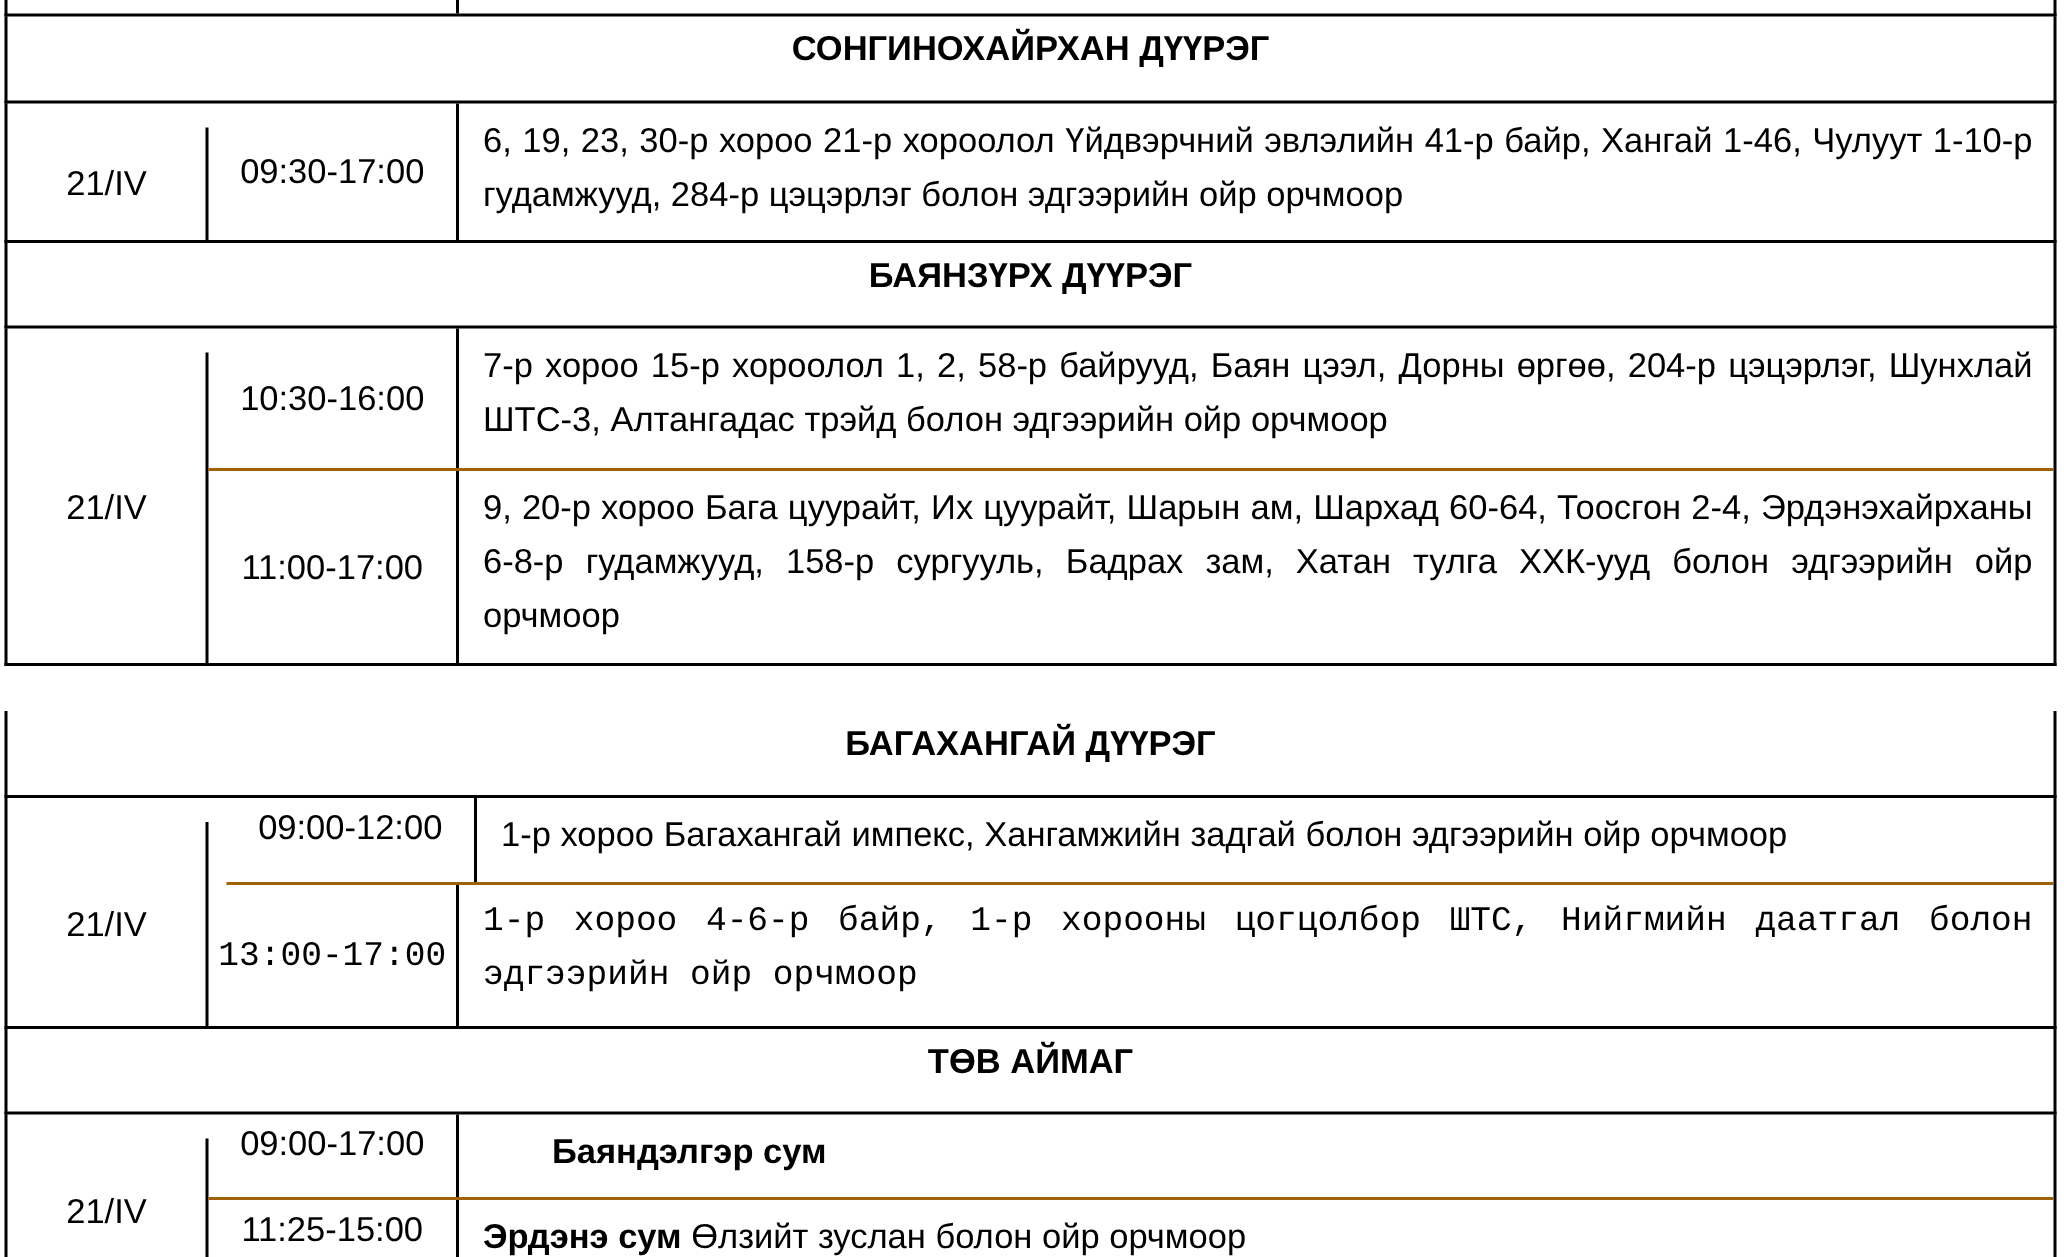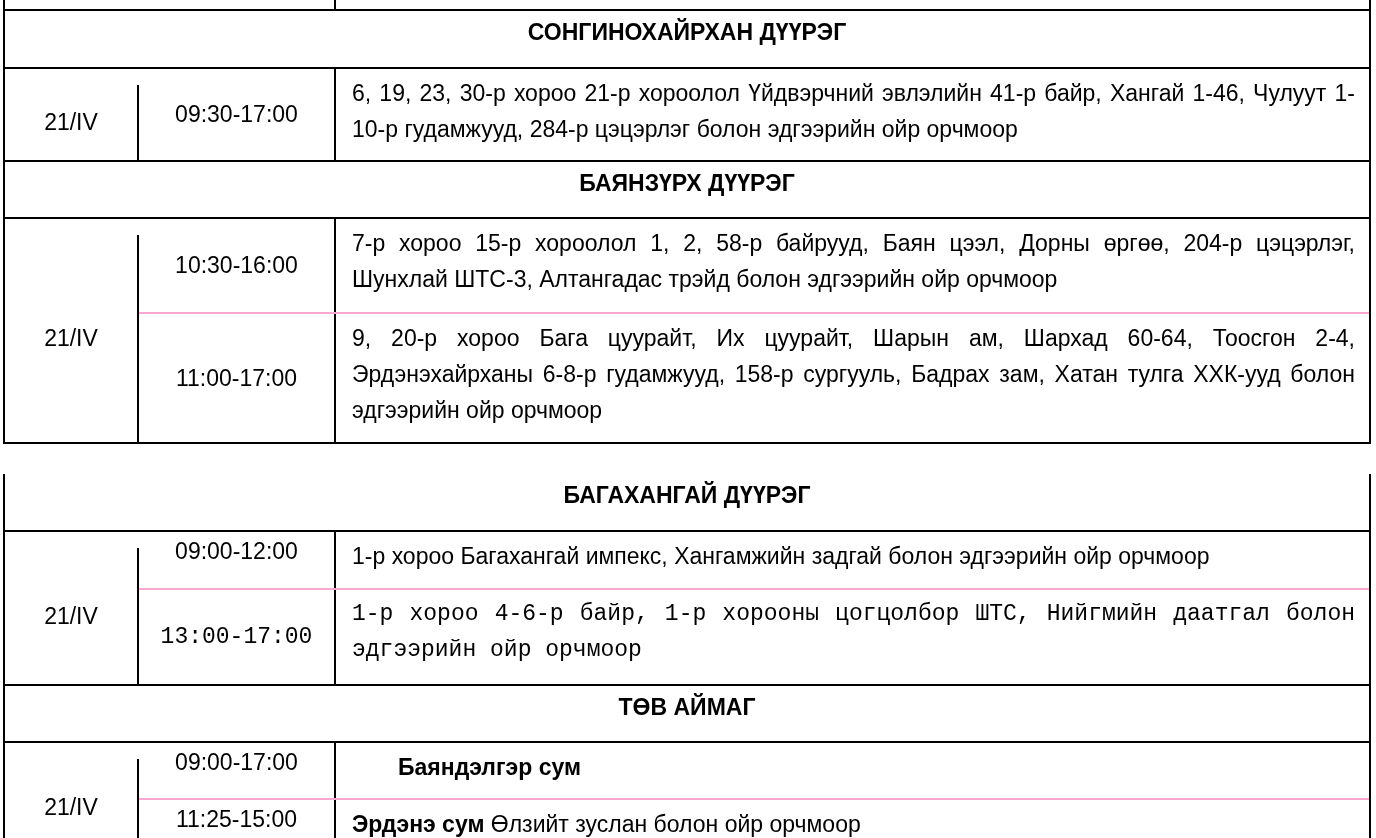--- a/index.html
+++ b/index.html
@@ -2,27 +2,27 @@
 <html><head>
 <meta charset="utf-8">
 <style>
   html, body { margin:0; padding:0; background:#ffffff; }
   body { width:1376px; height:838px; overflow:hidden; position:relative;
          font-family:"Liberation Sans", sans-serif; color:#000; font-size:23px; }
   .tbl { position:absolute; left:3px; top:-1px; width:1368px; }
   .row { display:flex; border-left:2px solid #000; border-right:2px solid #000; border-bottom:2px solid #000; box-sizing:border-box; }
   .row.first { border-top:0; }
   .c-date { width:134px; border-right:2px solid #000; display:flex; align-items:center; justify-content:center; box-sizing:border-box;margin-top:16px; }
-  .c-time { width:197px; border-right:2px solid #000; display:flex; align-items:center; justify-content:center; box-sizing:border-box; }
+  .c-time { width:167px; border-right:2px solid #000; display:flex; align-items:center; justify-content:center; box-sizing:border-box; }
   .c-desc { flex:1; padding:6px 14px 0 16px; box-sizing:border-box; line-height:36px; text-align:justify; }
   .hdr { display:flex; justify-content:center; align-items:flex-start; padding-top:8px; font-weight:bold; box-sizing:border-box; }
   .group { display:flex; border-left:2px solid #000; border-right:2px solid #000; border-bottom:2px solid #000; box-sizing:border-box; }
   .group .c-date { align-self:stretch; }
   .sub { flex:1; display:flex; flex-direction:column; }
-  .subrow { display:flex; border-bottom:2px solid #f9a8d4; box-sizing:border-box; }
+  .subrow { display:flex; border-bottom:2px solid #a16207; box-sizing:border-box; }
   .subrow:last-child { border-bottom:0; }
   .subrow .c-time { align-items:center; }
   b { font-weight:bold; }
 </style>
 </head>
 <body>
 
 <div class="tbl">
 
   <div class="row first" style="height:12px;">
@@ -60,21 +60,21 @@
       </div>
     </div>
   </div>
 
   <div class="row hdr" style="height:58px;margin-top:30px;">
     <span>БАГАХАНГАЙ ДҮҮРЭГ</span>
   </div>
   <div class="group" style="height:154px;">
     <div class="c-date">21/IV</div>
     <div class="sub">
-      <div class="subrow" style="height:58px;">
+      <div class="subrow" style="height:58px;margin-left:12px;">
         <div class="c-time" style="align-items:flex-start;padding-top:6px;">09:00-12:00</div>
         <div class="c-desc">1-р хороо Багахангай импекс, Хангамжийн задгай болон эдгээрийн ойр орчмоор</div>
       </div>
       <div class="subrow" style="height:94px;font-family:Liberation Mono, monospace;">
         <div class="c-time">13:00-17:00</div>
         <div class="c-desc">1-р хороо 4-6-р байр, 1-р хорооны цогцолбор ШТС, Нийгмийн даатгал болон эдгээрийн ойр орчмоор</div>
       </div>
     </div>
   </div>
 

